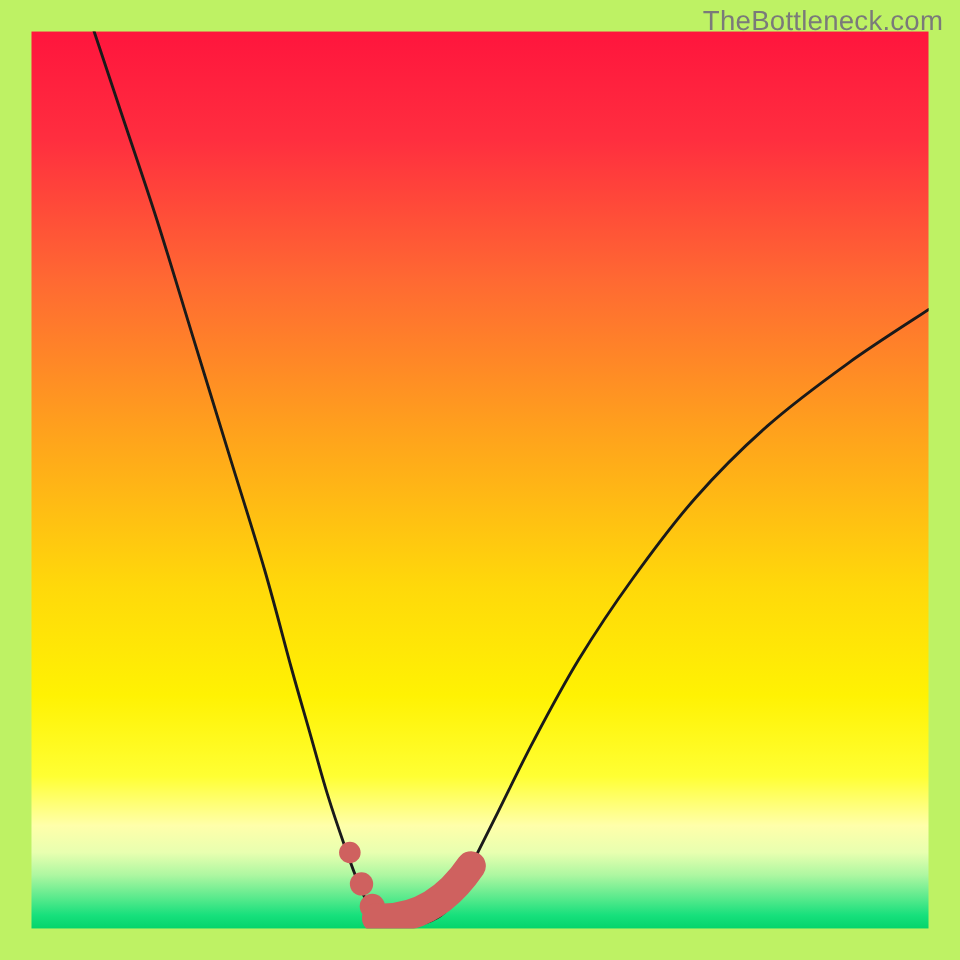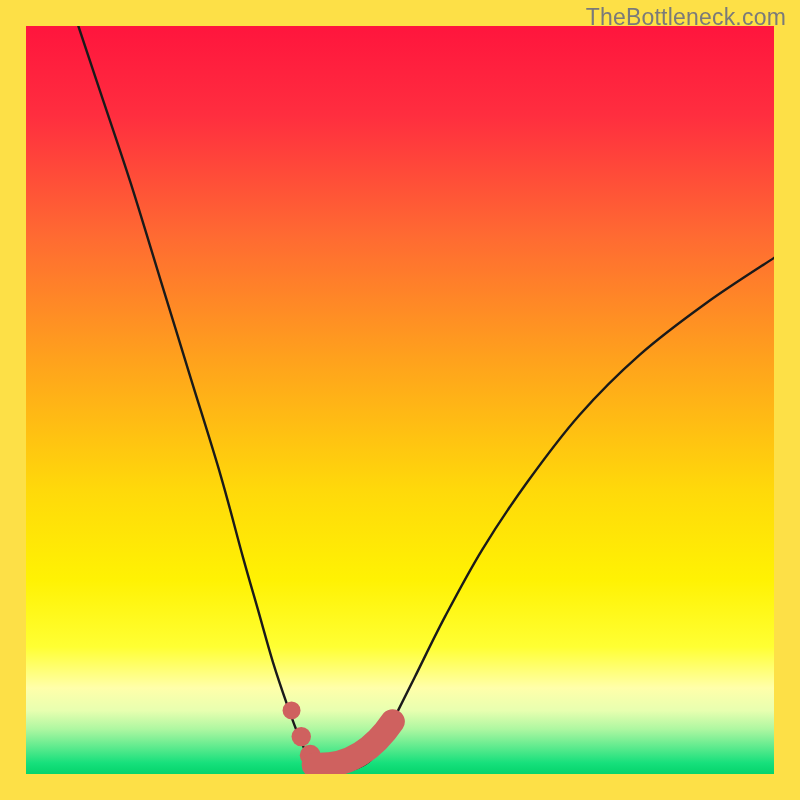--- a/index.html
+++ b/index.html
@@ -10,21 +10,21 @@
     background: #000;
     overflow: hidden;
     font-family: Arial, Helvetica, sans-serif;
   }
   .frame {
     position: absolute;
     top: 0;
     left: 0;
     width: 800px;
     height: 800px;
-    background: #fde047;
+    background: #bef264;
   }
   .plot {
     position: absolute;
     top: 26px;
     left: 26px;
     width: 748px;
     height: 748px;
     overflow: hidden;
   }
   .gradient {

